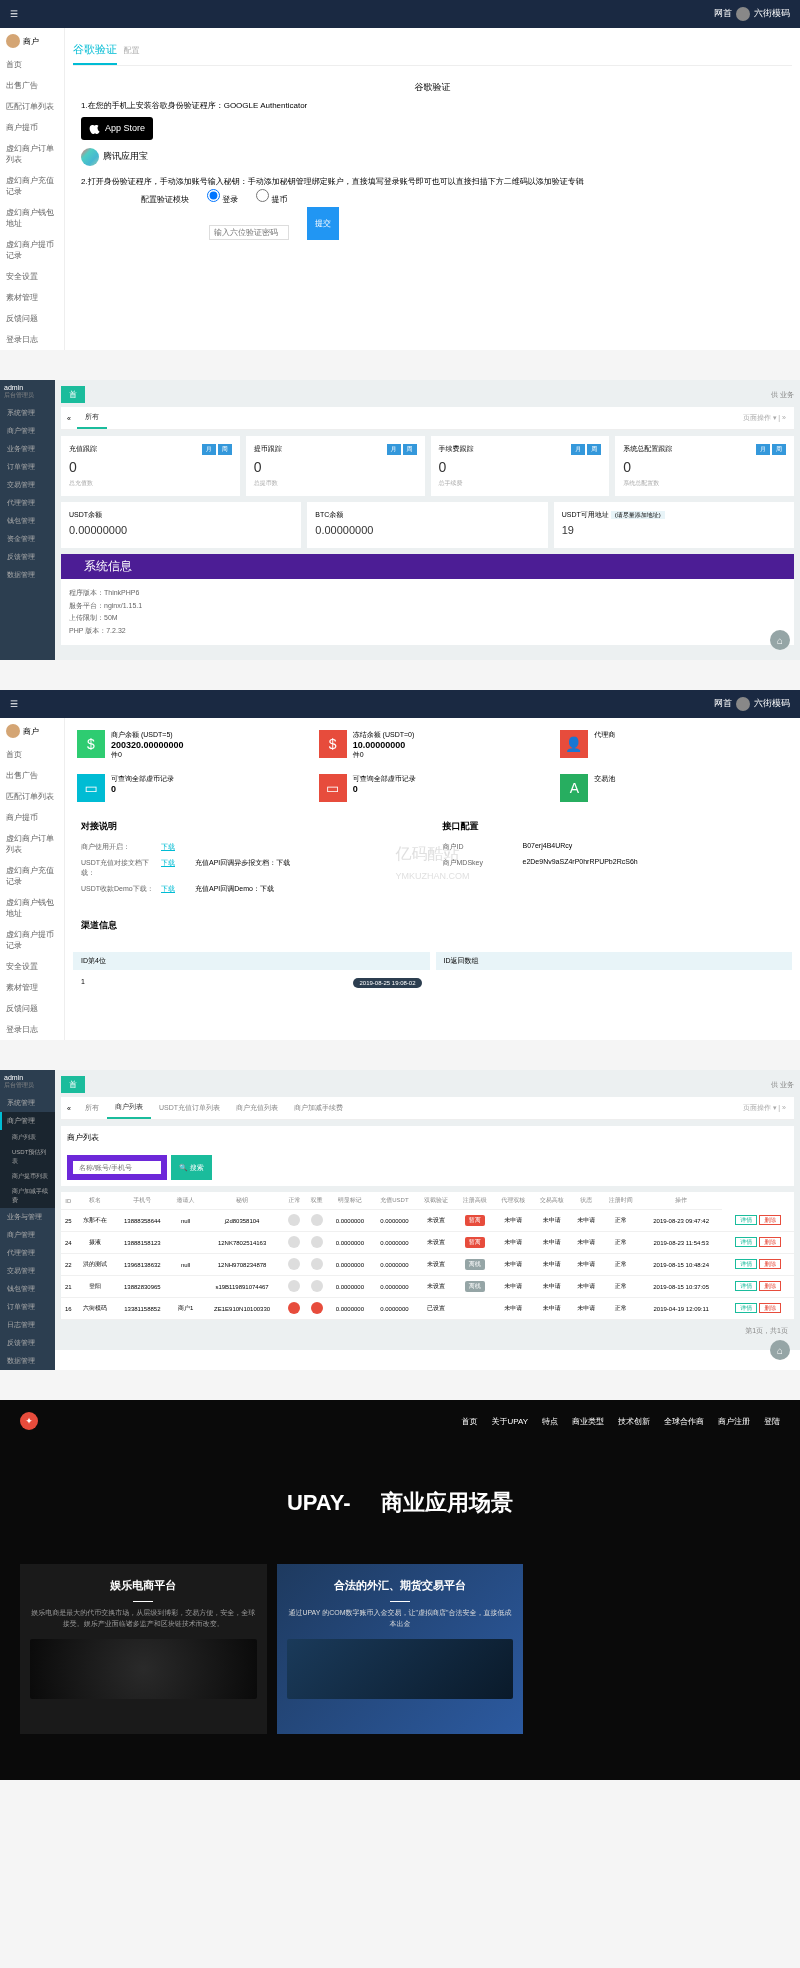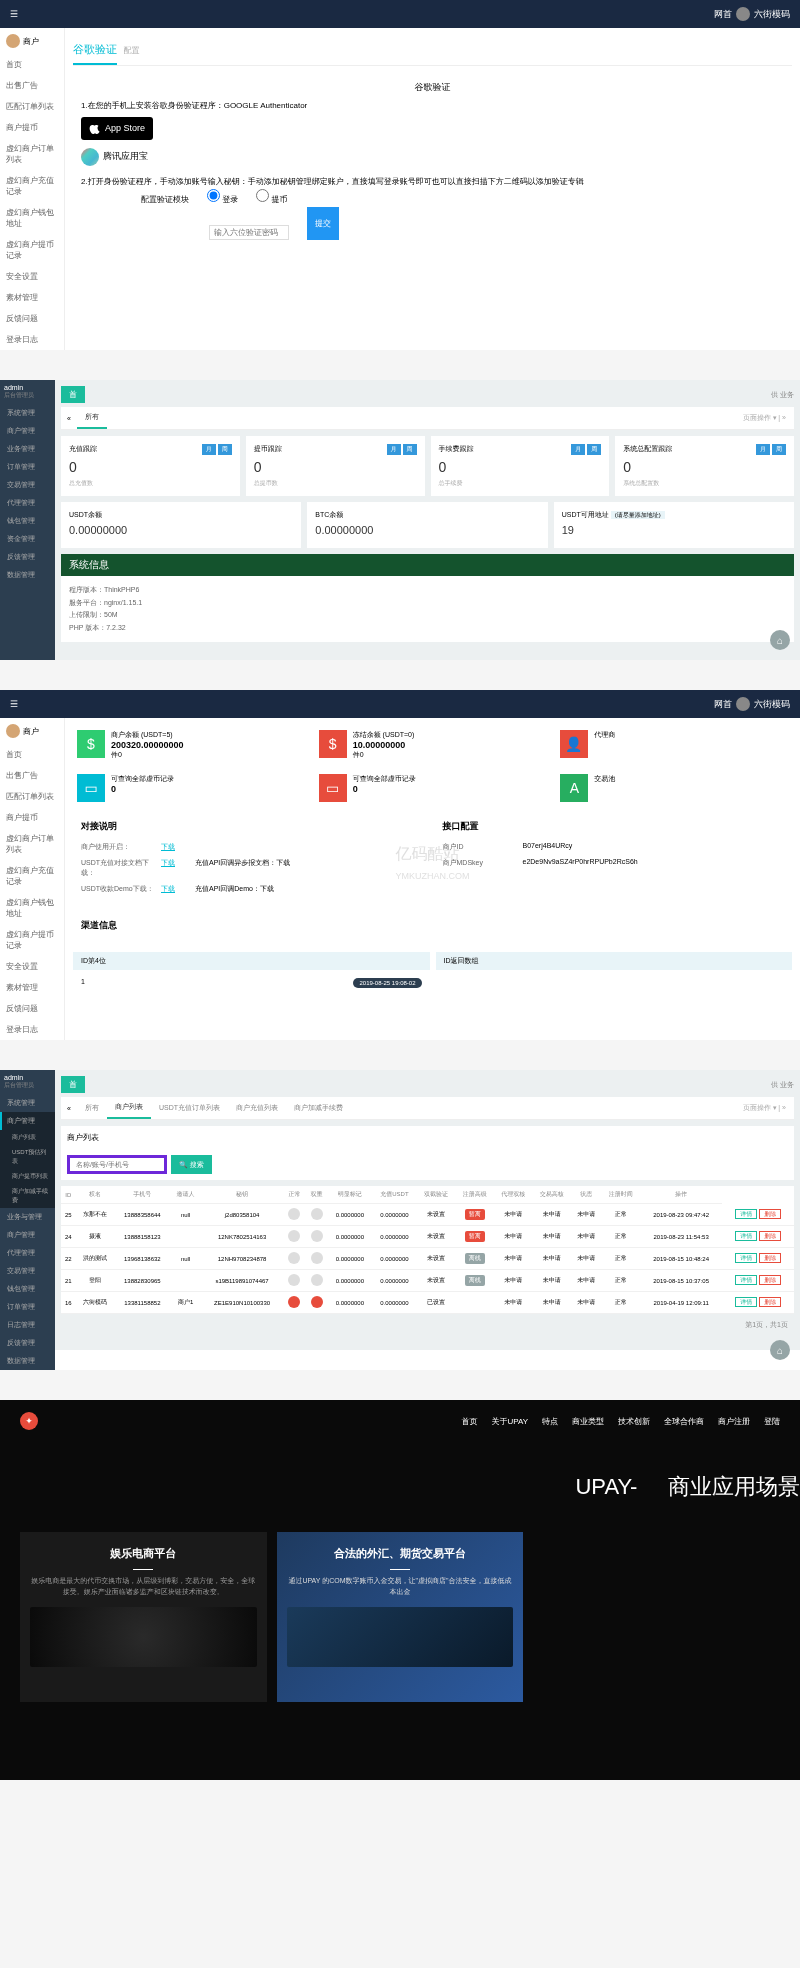--- a/index.html
+++ b/index.html
@@ -1,19 +1,19 @@
 <!DOCTYPE html>
 <html><head>
 <meta charset="utf-8">
 <style>
 *{margin:0;padding:0;box-sizing:border-box;font-family:Arial,"Microsoft YaHei",sans-serif}
 body{background:#f5f5f5;width:800px}
 .panel{background:#fff;margin-bottom:30px;position:relative}
 .topbar{height:28px;background:#1a2942;display:flex;align-items:center;justify-content:space-between;padding:0 10px;color:#fff;font-size:9px}
-.topbar-right{display:flex;align-items:center;gap:4px}
+.topbar-right{display:flex;gap:4px}
 .avatar{width:14px;height:14px;border-radius:50%;background:#888}
 .sidebar-wide{width:65px;background:#fff;float:left;min-height:300px;border-right:1px solid #eee;font-size:8px}
 .sidebar-wide .user-sec{padding:6px;display:flex;align-items:center;gap:3px}
 .sidebar-wide .user-sec .usericon{width:14px;height:14px;border-radius:50%;background:#d4a574}
 .side-item{padding:5px 6px;color:#666;cursor:pointer;font-size:8px}
 .content-wide{margin-left:65px;padding:8px;font-size:9px}
 .section-title{color:#00bcd4;font-size:11px;padding:6px 0;border-bottom:2px solid #00bcd4;display:inline-block}
 .section-header{border-bottom:1px solid #eee;margin-bottom:0}
 .auth-box{padding:8px;font-size:8px;line-height:1.6}
 .app-btn{background:#000;color:#fff;padding:4px 8px;border-radius:3px;display:inline-flex;align-items:center;gap:4px;font-size:9px;margin:4px 0}
@@ -41,21 +41,21 @@
 .stat-grid{display:grid;grid-template-columns:repeat(4,1fr);gap:6px;margin-bottom:6px}
 .stat-card{background:#fff;padding:8px;font-size:7px}
 .stat-card .hdr{display:flex;justify-content:space-between;margin-bottom:4px}
 .mini-btns{display:flex;gap:2px}
 .mini-btn{background:#3498db;color:#fff;padding:1px 4px;font-size:6px}
 .stat-val{font-size:14px;color:#333;margin:4px 0}
 .stat-sub{color:#aaa;font-size:6px}
 .usdt-grid{display:grid;grid-template-columns:repeat(3,1fr);gap:6px}
 .usdt-card{background:#fff;padding:8px;font-size:7px}
 .sys-info{background:#fff;margin-top:6px}
-.sys-hdr{background:#14532d;color:#fff;padding:4px 8px;font-size:10px}
+.sys-hdr{background:#4c1d95;color:#fff;padding:4px 23px;font-size:12px}
 .sys-body{padding:8px;font-size:7px;line-height:1.8;color:#666}
 .float-home{position:absolute;bottom:10px;right:10px;width:20px;height:20px;border-radius:50%;background:#95a5a6;display:flex;align-items:center;justify-content:center;color:#fff;font-size:10px}
 
 .info-grid{display:grid;grid-template-columns:repeat(3,1fr);gap:6px;margin-bottom:6px}
 .info-card{display:flex;gap:6px;background:#fff;padding:4px}
 .info-icon{width:28px;height:28px;display:flex;align-items:center;justify-content:center;color:#fff;font-size:14px}
 .ic-green{background:#2ecc71}.ic-red{background:#e74c3c}.ic-blue{background:#00bcd4}.ic-dgreen{background:#27ae60}
 .info-text{font-size:7px;flex:1}
 .info-text .v{font-size:9px;font-weight:bold}
 .docs-section{background:#fff;padding:8px;margin-bottom:6px}
@@ -64,41 +64,41 @@
 .docs-row{display:flex;padding:3px 0}
 .docs-row .lbl{width:80px;color:#666}
 .docs-row a{color:#00bcd4}
 .notice-grid{display:grid;grid-template-columns:1fr 1fr;gap:6px}
 .notice-card{background:#fff}
 .notice-hdr{background:#e8f4f8;padding:4px 8px;font-size:7px}
 .notice-body{padding:8px;font-size:7px;min-height:30px}
 .time-pill{background:#2c3e50;color:#fff;padding:2px 6px;border-radius:8px;font-size:6px;float:right}
 
 .search-bar{background:#fff;padding:6px;margin-bottom:6px;display:flex;gap:4px}
-.search-bar input{border:3px solid #6d28d9;padding:3px 6px;font-size:7px;width:100px}
+.search-bar input{border:6px solid #6d28d9;padding:3px 6px;font-size:7px;width:100px}
 .btn-teal{background:#1abc9c;color:#fff;border:none;padding:3px 8px;font-size:7px;cursor:pointer}
 .data-table{width:100%;background:#fff;font-size:6px;border-collapse:collapse}
 .data-table th,.data-table td{padding:4px 2px;text-align:center;border-bottom:1px solid #f0f0f0}
 .data-table th{color:#888;font-weight:normal}
 .cert-icon{width:12px;height:12px;border-radius:50%;background:#ddd;display:inline-block}
 .cert-icon.red{background:#e74c3c}
 .pill{padding:1px 4px;border-radius:2px;font-size:6px;display:inline-block}
 .pill-red{background:#e74c3c;color:#fff}
 .pill-gray{background:#95a5a6;color:#fff}
 .btn-xxs{padding:1px 4px;font-size:6px;margin:0 1px;cursor:pointer;border:1px solid}
 .btn-teal-o{color:#1abc9c;border-color:#1abc9c;background:#fff}
 .btn-red-o{color:#e74c3c;border-color:#e74c3c;background:#fff}
 .pager{text-align:right;padding:6px;font-size:7px;color:#888}
 
 .landing{background:#0a0a0a;color:#fff;min-height:380px;padding:0;position:relative;overflow:hidden}
 .landing-nav{display:flex;align-items:center;padding:12px 20px;gap:18px;font-size:8px}
 .logo-circle{width:18px;height:18px;border-radius:50%;background:#e74c3c;display:flex;align-items:center;justify-content:center;font-size:9px}
 .nav-links{display:flex;gap:14px;margin-left:auto}
 .nav-links span{cursor:pointer}
-.landing-title{text-align:right;font-size:22px;font-weight:normal;margin:30px 0}
+.landing-title{text-align:center;font-size:22px;font-weight:bold;margin:46px 0}
 .cards3{display:grid;grid-template-columns:repeat(3,1fr);gap:10px;padding:0 20px}
 .scene-card{background:#1a1a1a;padding:14px 10px;text-align:center;min-height:170px;position:relative}
 .scene-card.highlight{background:linear-gradient(135deg,#1e3a5f,#2c5aa0)}
 .scene-card h3{font-size:11px;margin-bottom:8px}
 .scene-card p{font-size:7px;color:#999;line-height:1.5;margin-bottom:10px}
 .scene-img{width:100%;height:60px;background:#333;margin-top:8px;border-radius:2px}
 .scene-img.dice{background:radial-gradient(circle,#2a2a2a,#0a0a0a)}
 .scene-img.chart{background:linear-gradient(135deg,#1a3a5a,#0a1a2a)}
 .scene-img.coin{background:radial-gradient(circle,#3a2a0a,#0a0a0a)}
 .watermark{position:absolute;top:50%;left:50%;transform:translate(-50%,-50%);font-size:16px;color:rgba(150,150,150,0.3);pointer-events:none;z-index:100}

